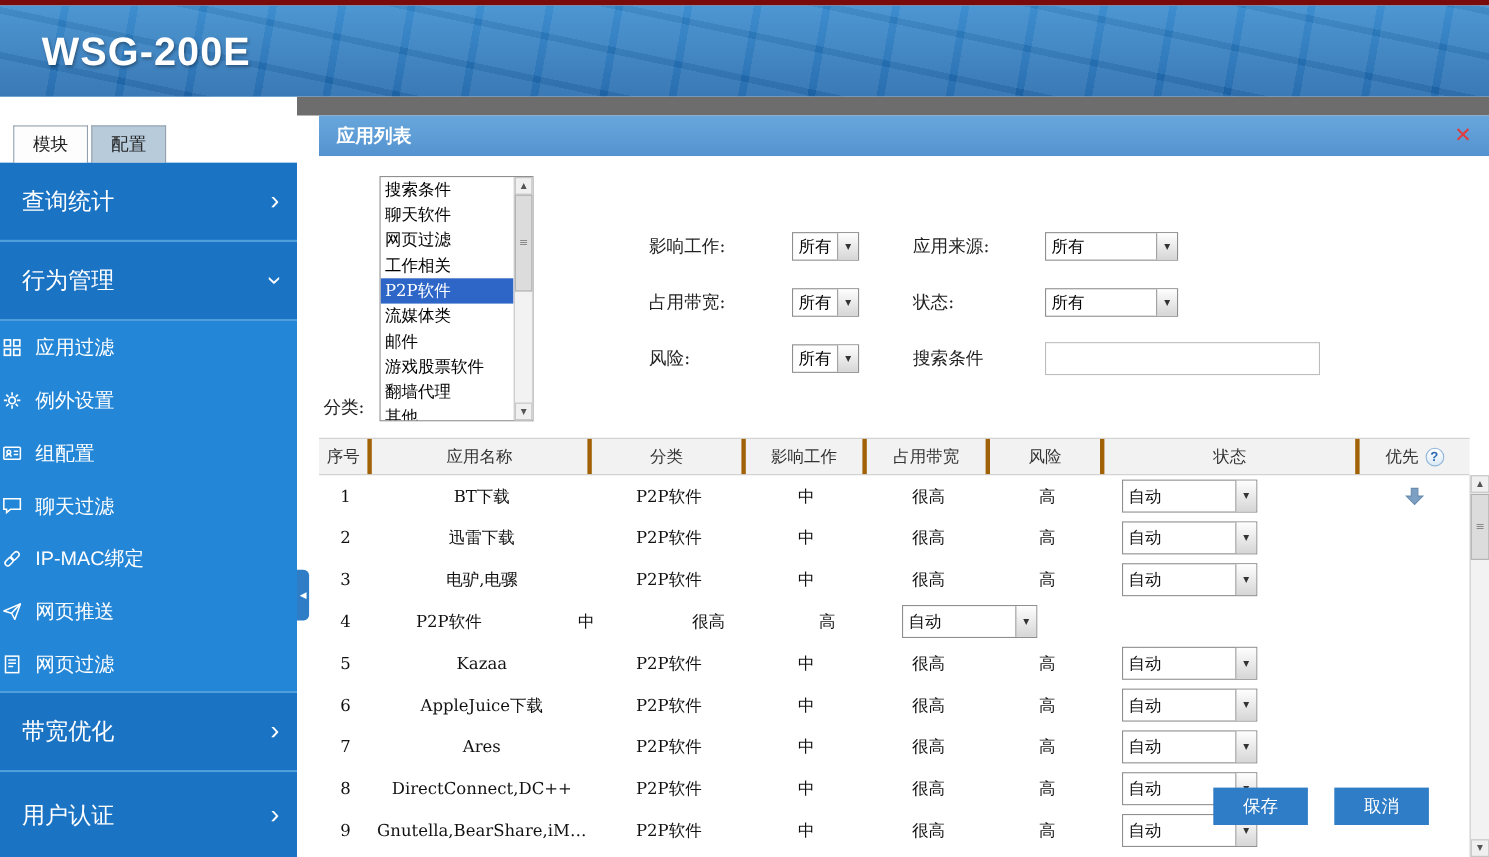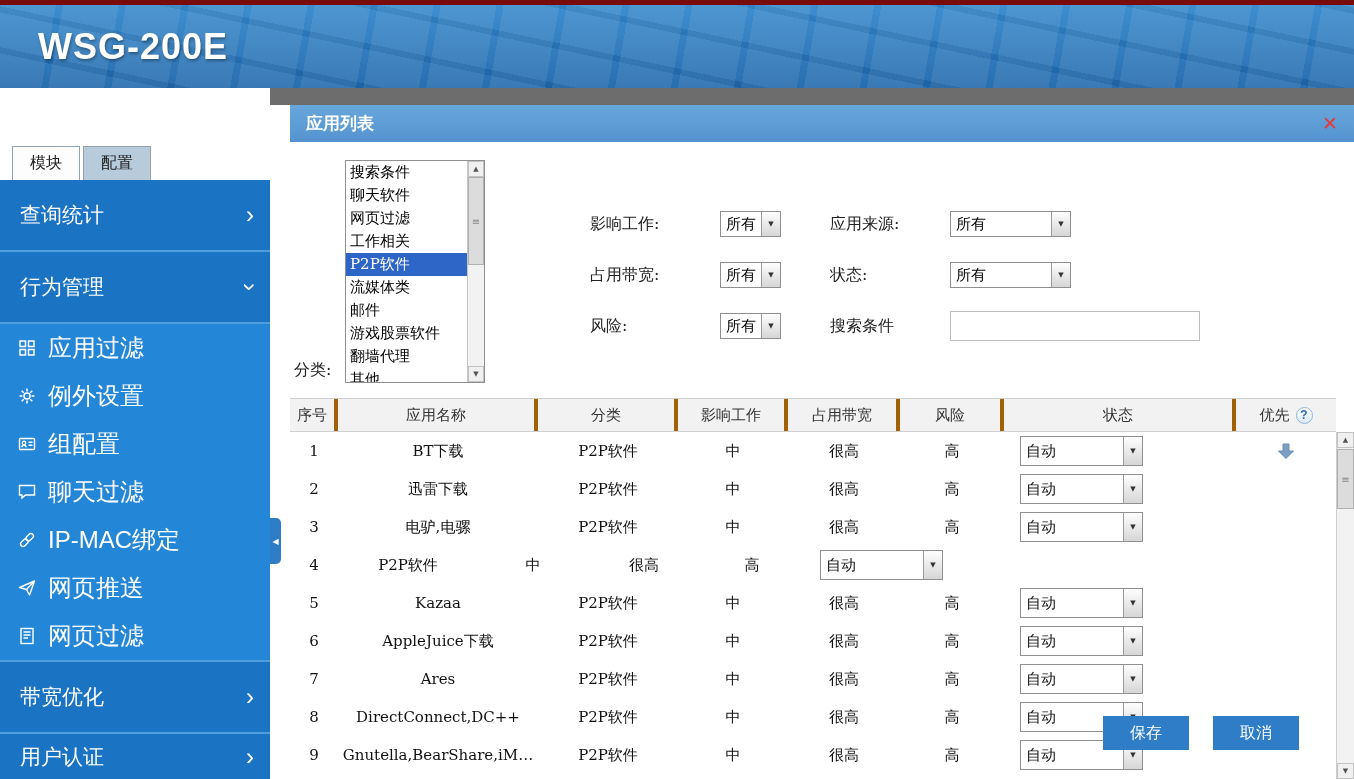--- a/index.html
+++ b/index.html
@@ -12,32 +12,32 @@
     background:
       repeating-linear-gradient(100deg, rgba(255,255,255,.08) 0 55px, rgba(255,255,255,0) 55px 62px),
       repeating-linear-gradient(12deg, rgba(255,255,255,.05) 0 34px, rgba(0,0,0,.05) 34px 40px); }
   .logo { position:absolute; left:38px; top:50%; transform:translateY(-50%); color:#fff;
     font-size:36px; font-weight:bold; letter-spacing:1px; text-shadow:1px 2px 3px rgba(0,0,0,.35); }
 
   .layout { position:relative; display:flex; height:691px; }
 
   
   .sidebar { flex:0 0 270px; width:270px; background:#2486d6; display:flex; flex-direction:column; }
-  .side-top { height:92px; background:#fff; display:flex; align-items:flex-end; padding-left:12px; gap:3px; }
+  .side-top { height:60px; background:#fff; display:flex; align-items:flex-end; padding-left:12px; gap:3px; }
   .side-tab { width:68px; height:34px; display:flex; align-items:center; justify-content:center;
     font-size:16px; color:#222; border:1px solid #93a2ae; border-bottom:none; background:#b7cbdb; cursor:pointer; }
   .side-tab.active { background:#fdfdfd; }
   .side-section { height:72px; background:#1b73c4; border-bottom:2px solid #4f9fdd; color:#fff; font-size:21px;
     display:flex; align-items:center; justify-content:space-between; padding:0 16px 0 20px; cursor:pointer; }
   .side-section.last { flex:1; border-bottom:none; }
   .arrow { font-size:24px; line-height:1; display:inline-block; }
   .arrow.down { transform:rotate(90deg); }
   .side-items { border-bottom:2px solid #4f9fdd; }
-  .side-item { height:48px; display:flex; align-items:center; gap:10px; padding-left:16px;
-    color:#fff; font-size:24px; background:#2486d6; cursor:pointer; }
+  .side-item { height:48px; display:flex; align-items:center; gap:10px; padding-left:0;
+    color:#fff; font-size:18px; background:#2486d6; cursor:pointer; }
   .s-icon { width:22px; height:22px; display:flex; align-items:center; justify-content:center; }
   .collapse-handle { position:absolute; left:270px; top:430px; width:11px; height:46px; background:#2e7dc6;
     color:#fff; font-size:8px; display:flex; align-items:center; justify-content:center;
     border-radius:0 5px 5px 0; cursor:pointer; z-index:6; }
 
   
   .main { flex:1; position:relative; background:#fff; }
   .gray-bar { height:17px; background:#6d6d6d; }
   .modal { position:absolute; left:20px; top:17px; right:0; bottom:0; display:flex; flex-direction:column; }
   .modal-header { height:37px; background:linear-gradient(#68a7dc,#5493cf); display:flex; align-items:center;

